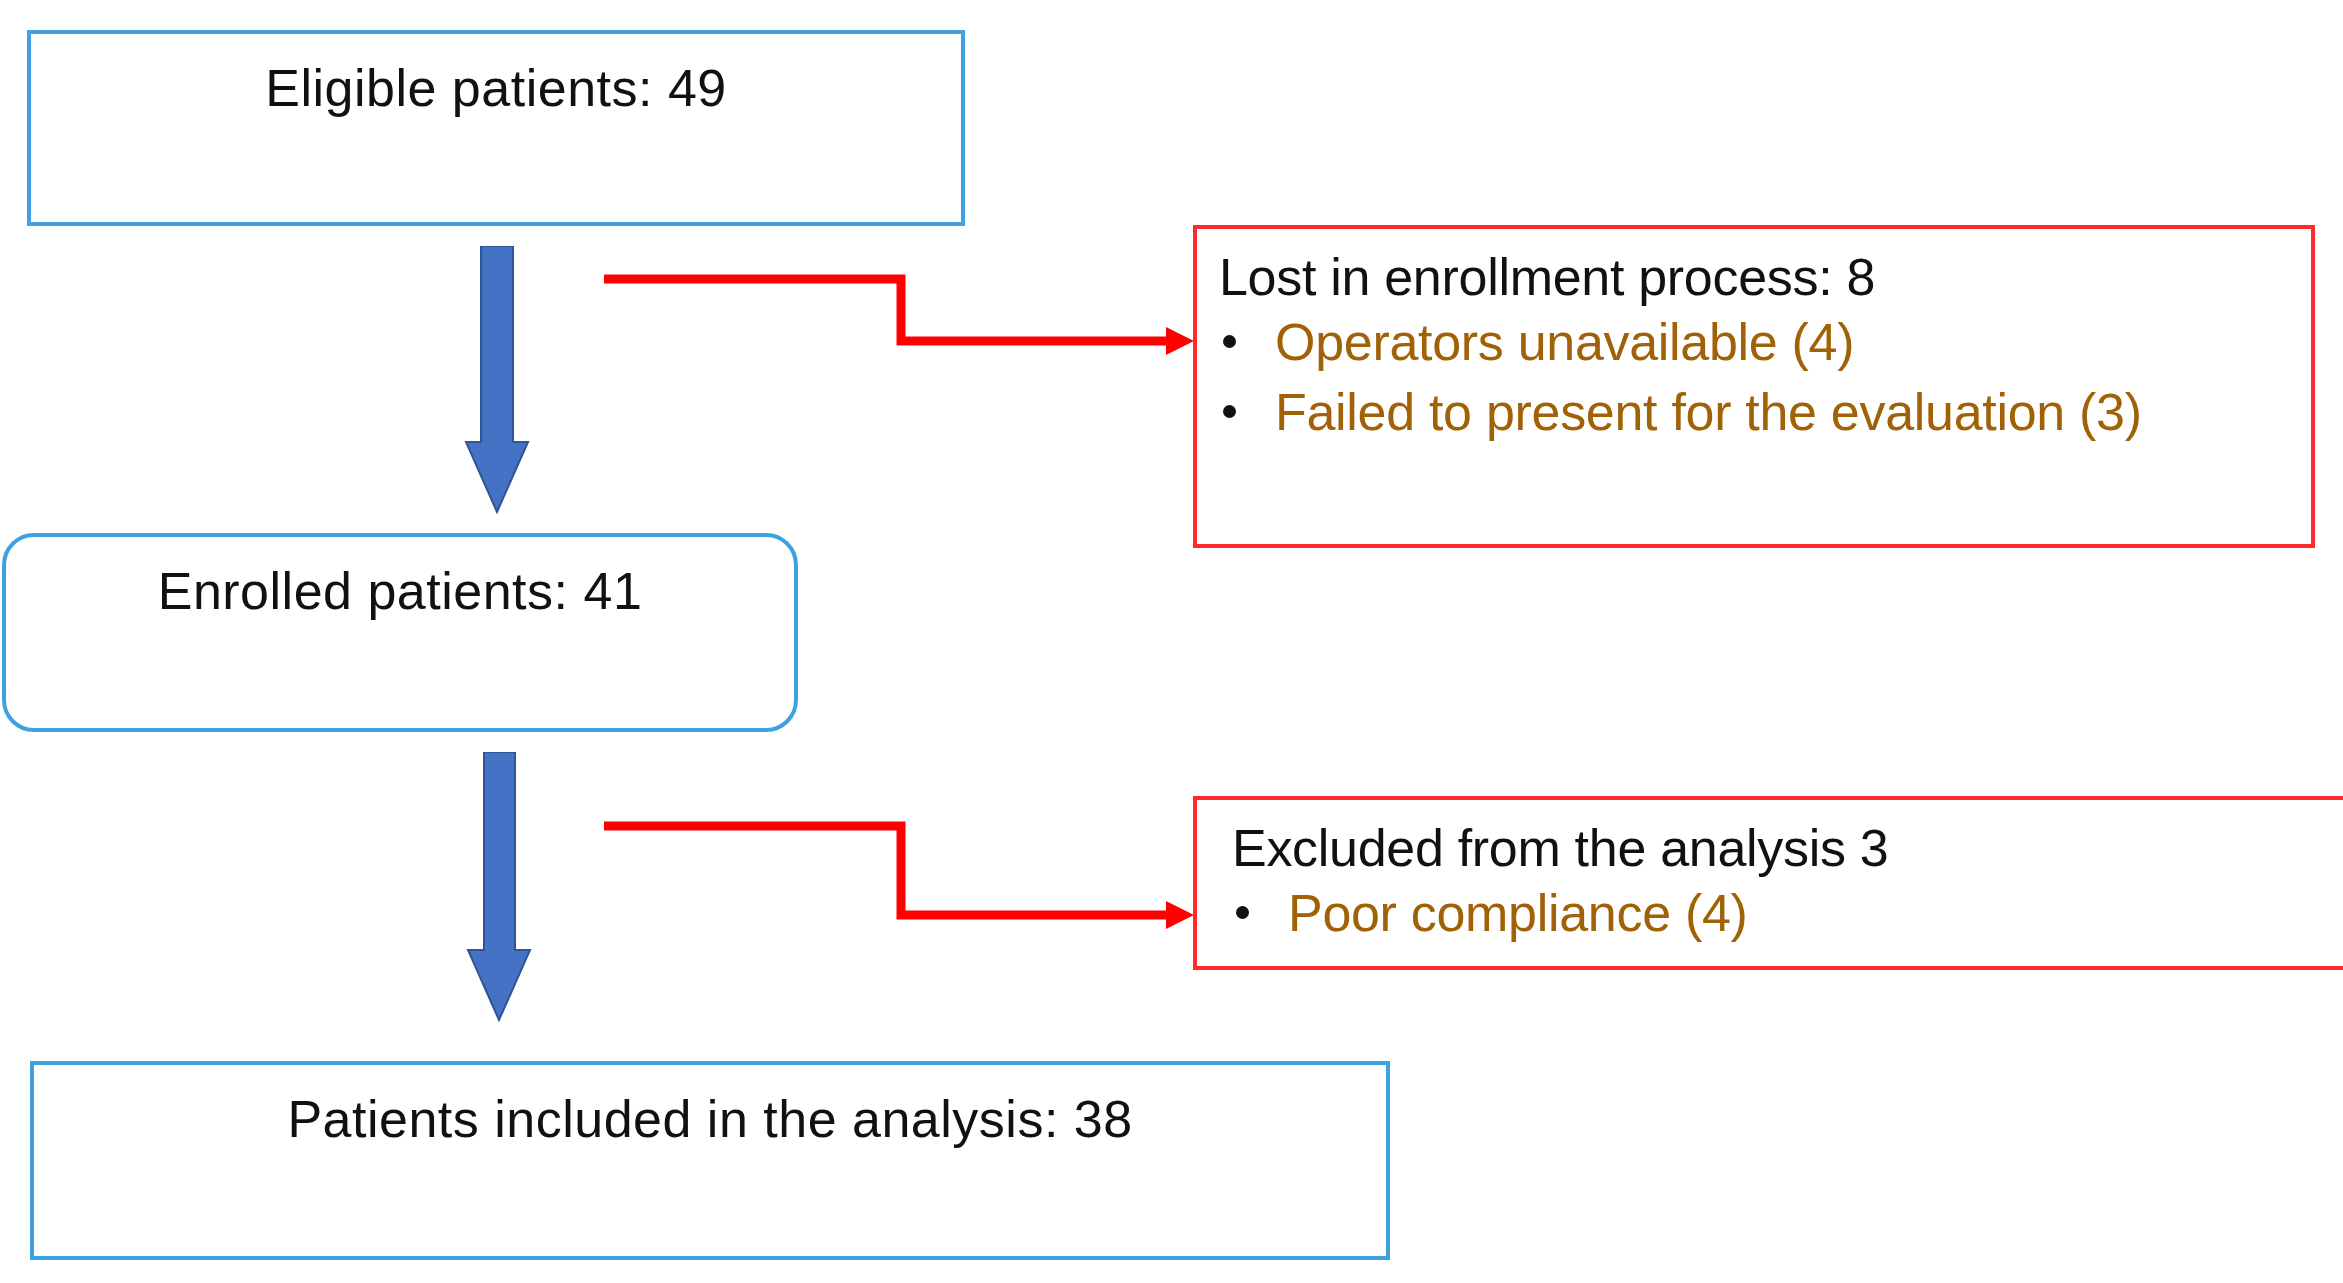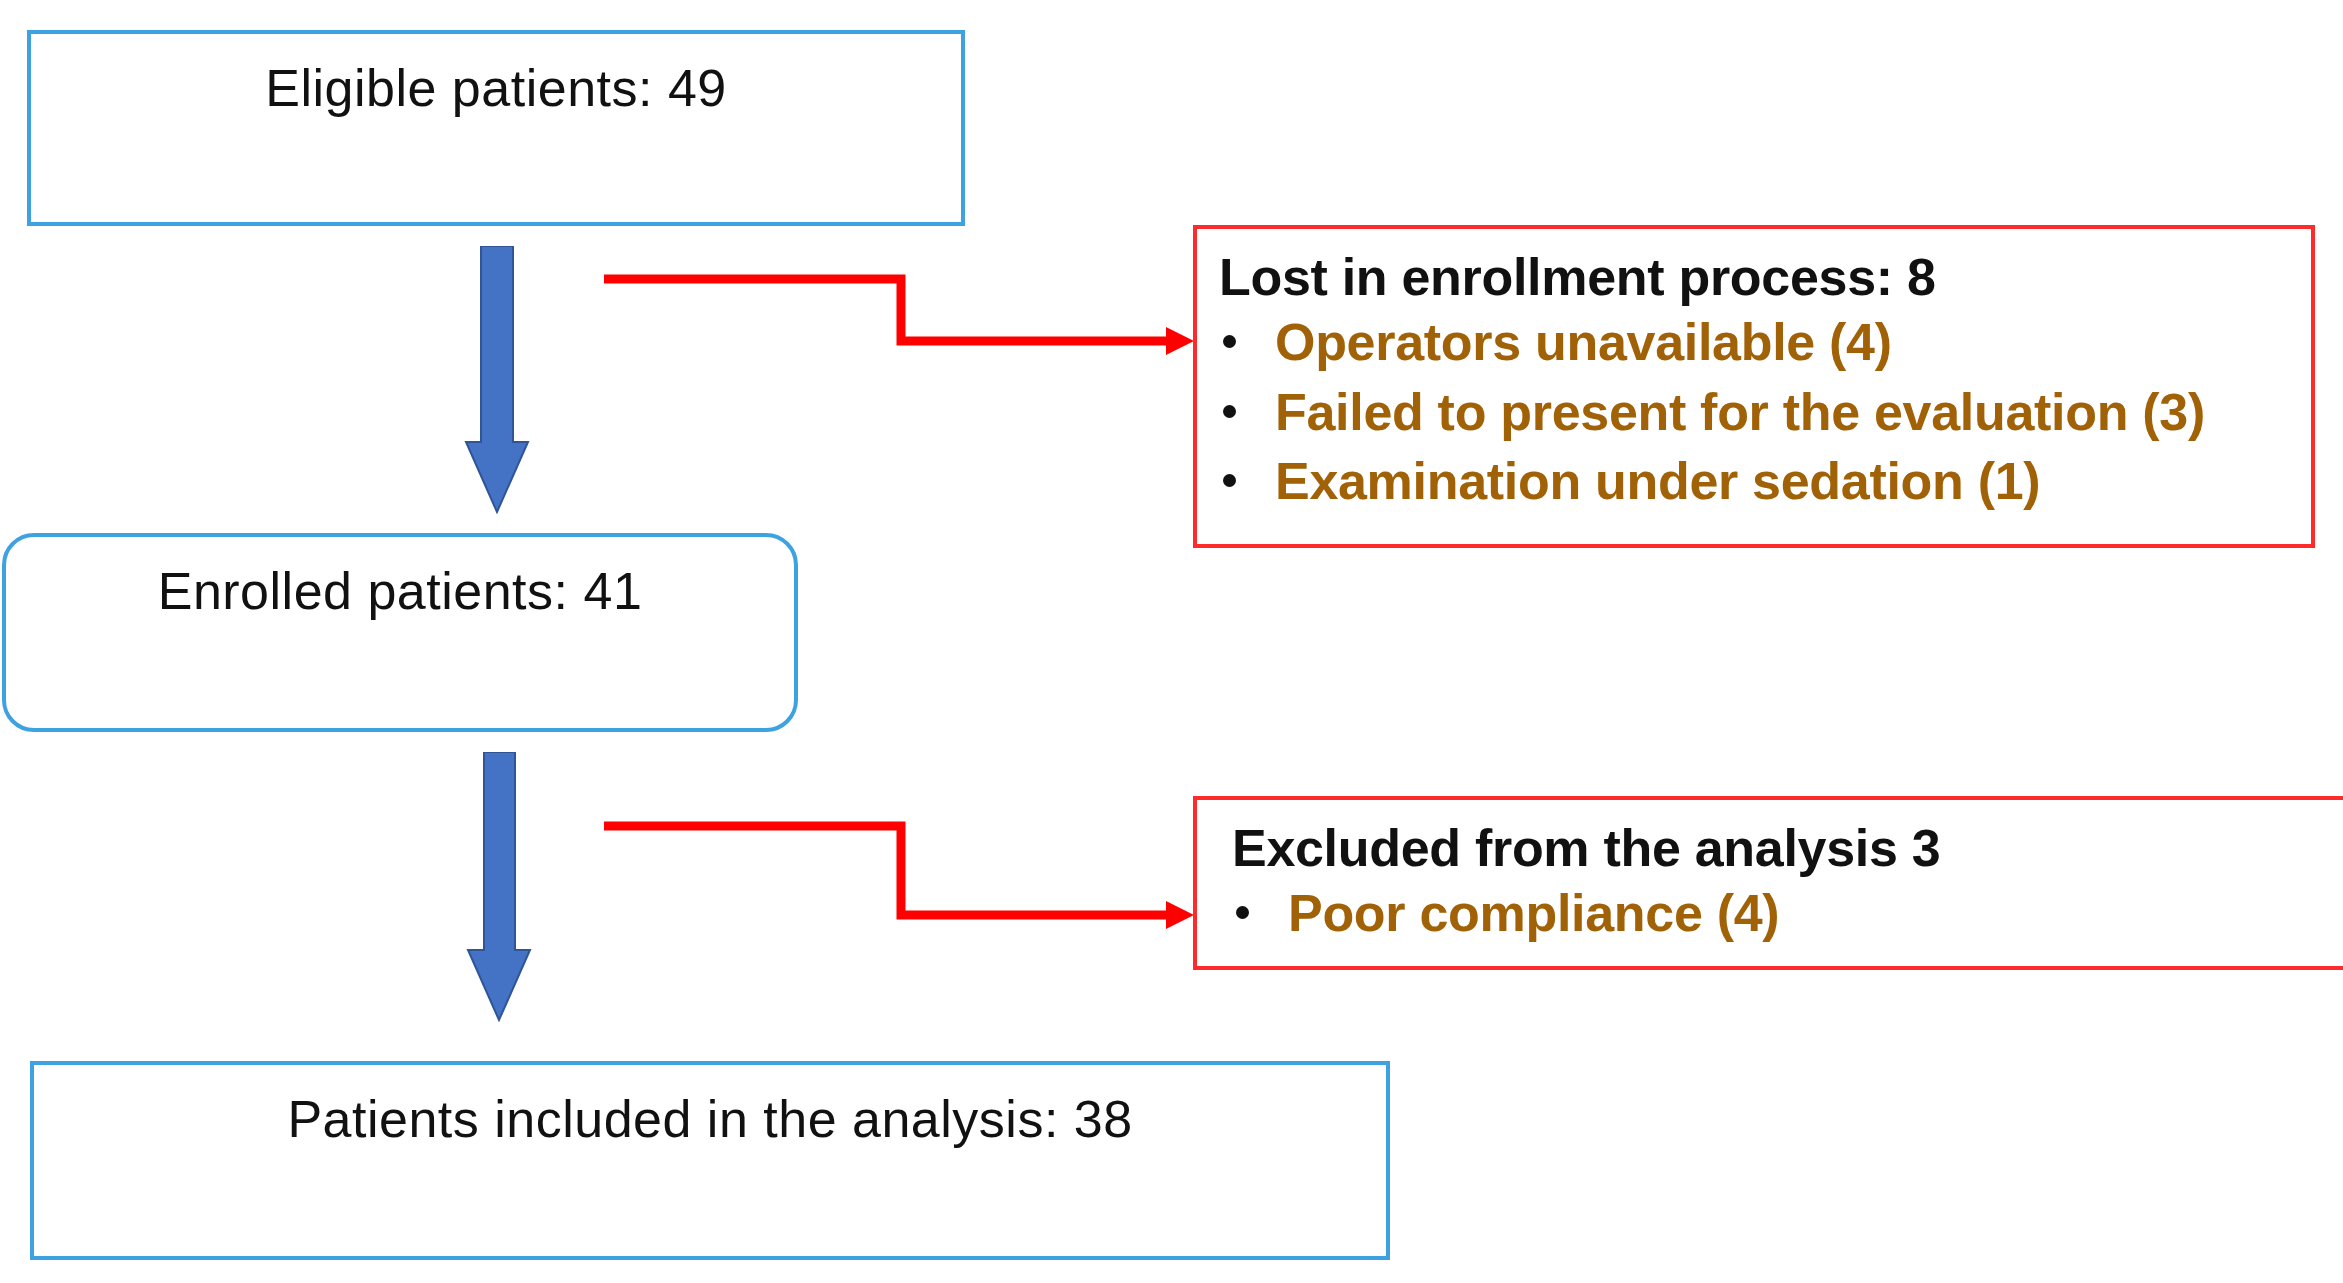--- a/index.html
+++ b/index.html
@@ -40,21 +40,20 @@
   #box-enrolled   { left: 2px;  top: 533px;  width: 796px;  height: 199px; border-radius: 32px; }
   #box-included   { left: 30px;  top: 1061px; width: 1360px; height: 199px; }
 
   
   .excl-box {
     position: absolute;
     box-sizing: border-box;
     background: #ffffff;
     border: 4px solid #FF2B2B;
     padding: 18px 0 0 22px;
-    font-weight: bold;
   }
   #box-lost     { left: 1193px; top: 225px; width: 1122px; height: 323px; }
   #box-excluded { left: 1193px; top: 796px; width: 1216px; height: 174px; padding-left: 35px; }
 
   .excl-head {
     font-size: 52px;
     line-height: 1.18;
     color: #111111;
     white-space: nowrap;
     letter-spacing: -0.3px;
@@ -115,24 +114,20 @@
     <div class="excl-head">Lost in enrollment process: 8</div>
     <ul class="excl-list">
       <li>
         <span class="bullet-dot"></span>
         <span>Operators unavailable  (4)</span>
       </li>
       <li>
         <span class="bullet-dot"></span>
         <span>Failed to present for the evaluation  (3)</span>
       </li>
-      <li>
-        <span class="bullet-dot"></span>
-        <span>Examination under sedation  (1)</span>
-      </li>
     </ul>
   </div>
 
   <div class="flow-box" id="box-enrolled">
     <span class="box-text">Enrolled patients: 41</span>
   </div>
 
   <svg class="down-arrow" id="arrow-2" viewBox="0 0 70 270">
     <polygon points="22,0 53,0 53,198 68,198 37,268 6,198 22,198" fill="#4472C4" stroke="#2F5597" stroke-width="2"></polygon>
   </svg>

